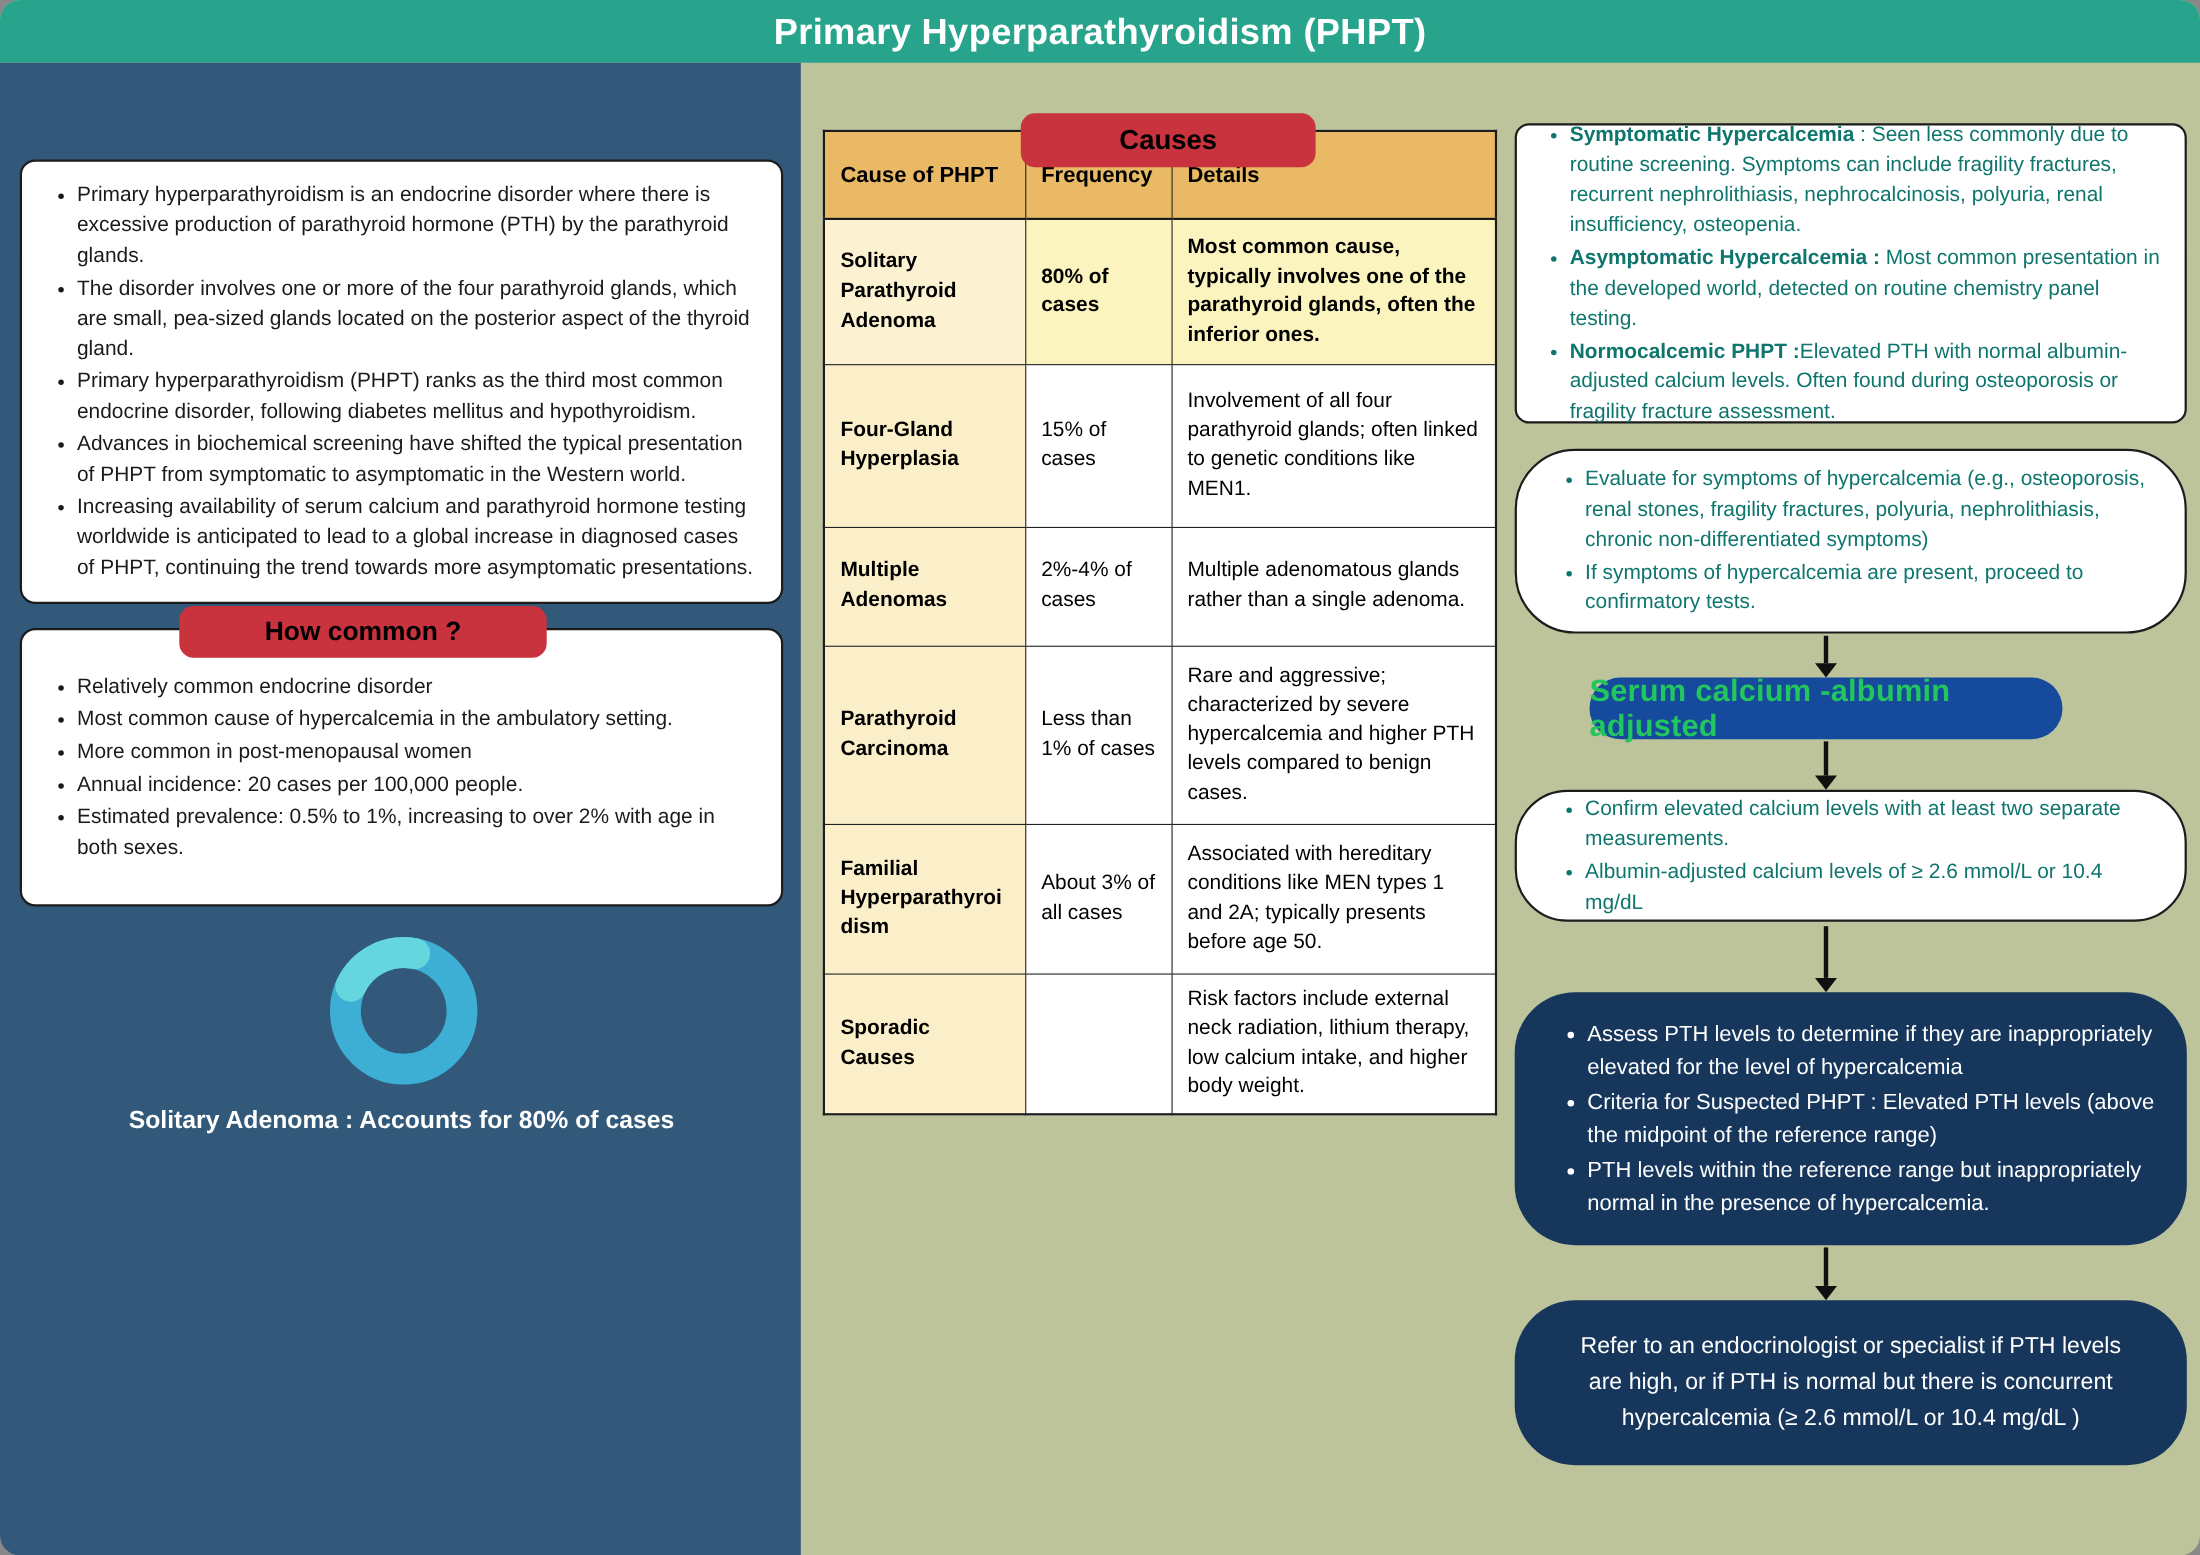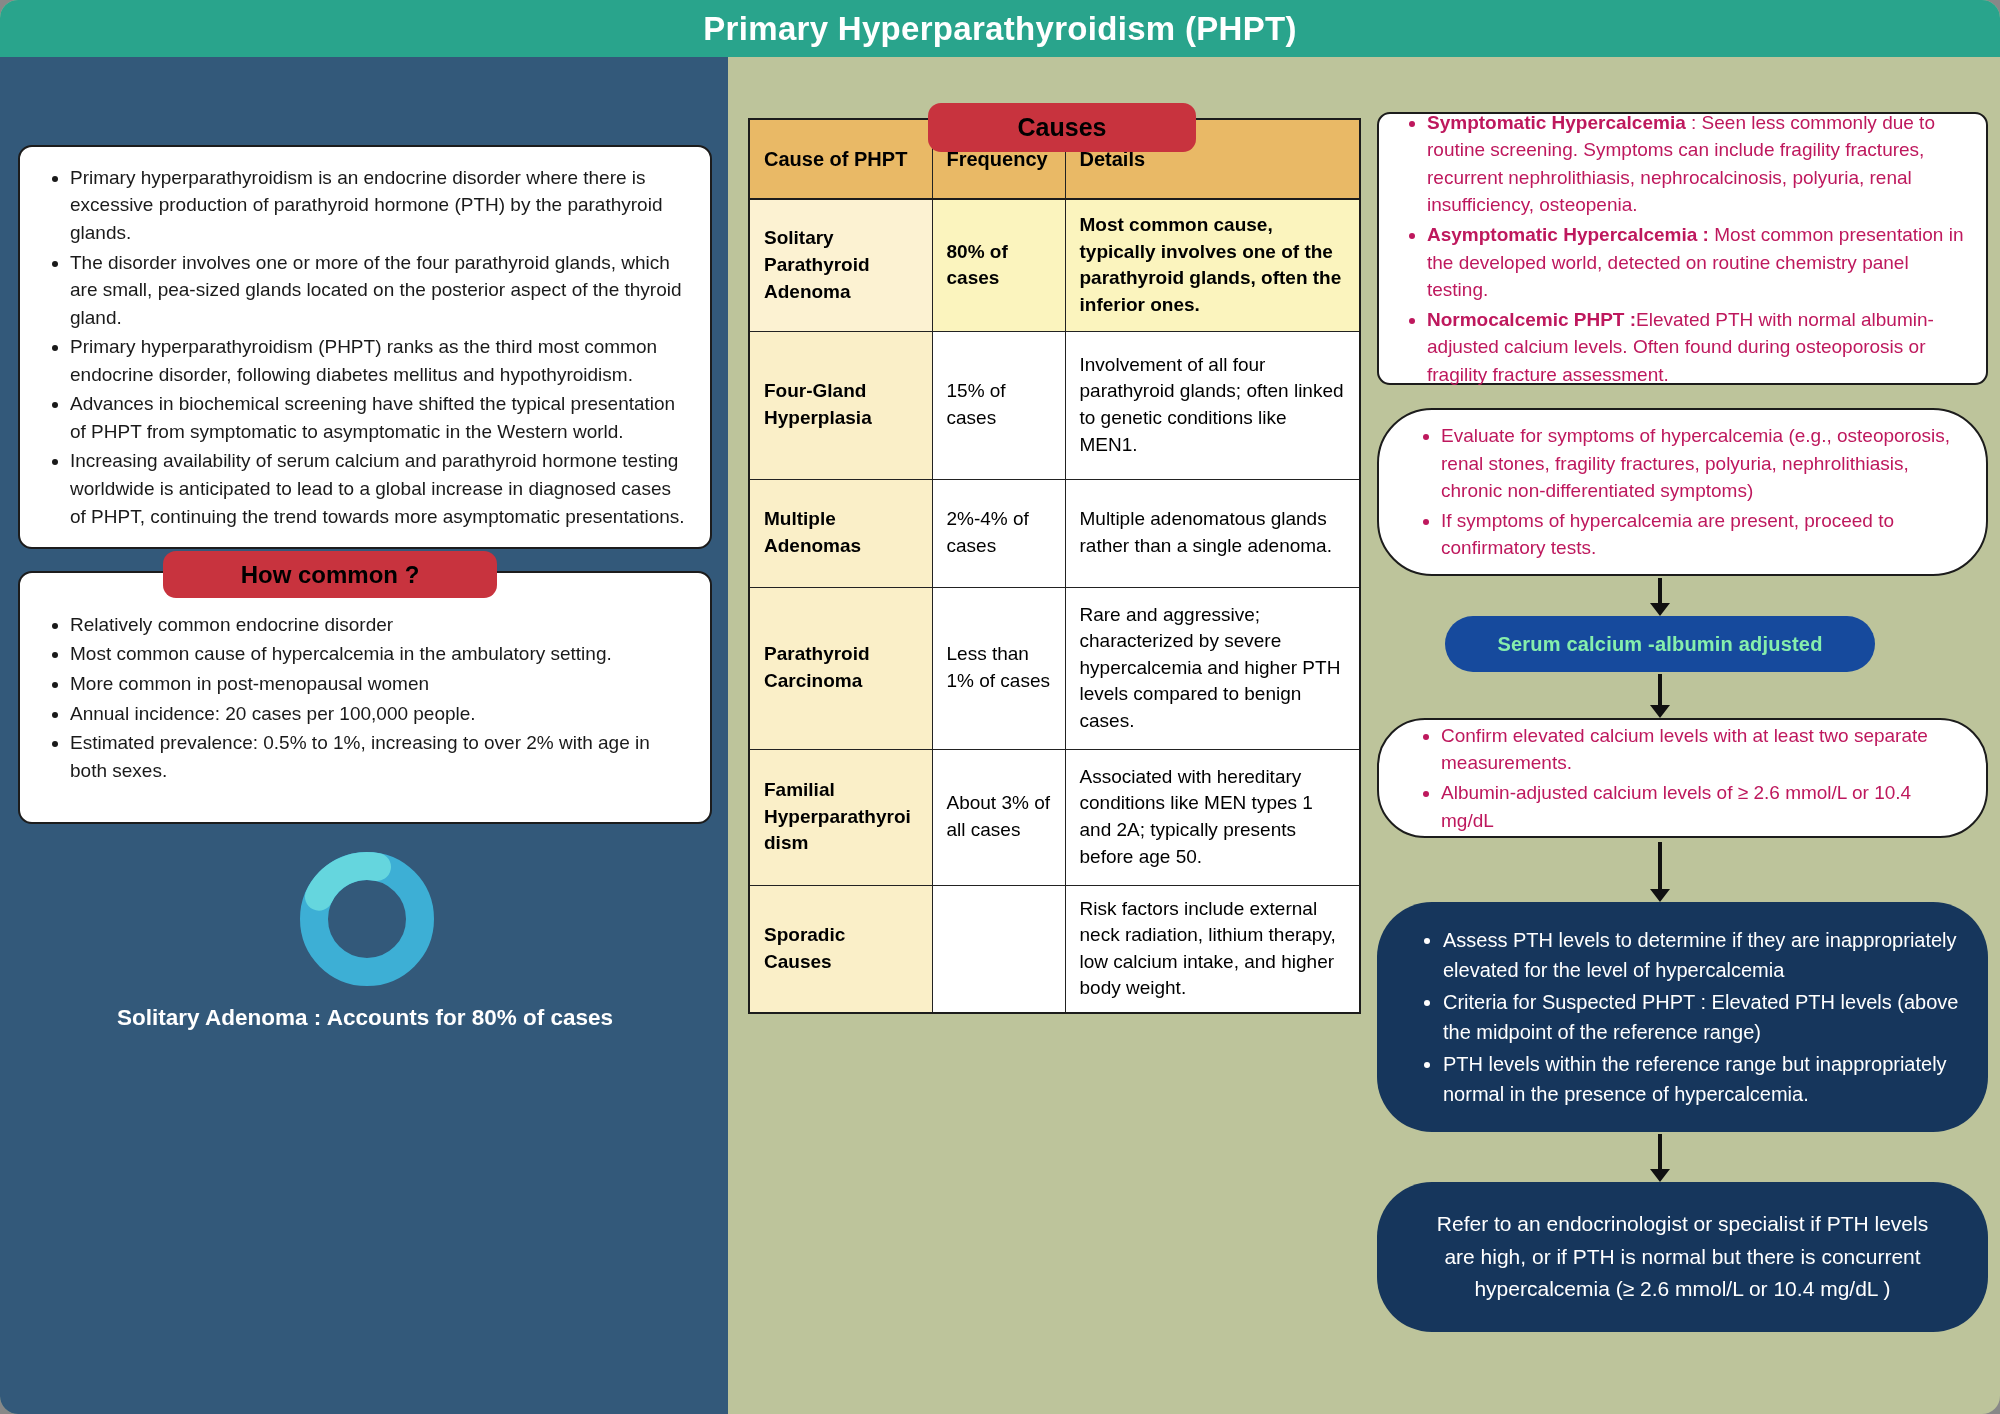--- a/index.html
+++ b/index.html
@@ -55,37 +55,37 @@
     border-bottom:2.5px solid #1c1c1c;
   }
   .col-cause { width:183px; }
   .col-freq { width:133px; }
   .col-det { width:295px; }
   td.cause-cell { background:#FAEFC8; font-weight:bold; }
   tr.row-hl td.cause-cell { background:#FCF2D2; }
   tr.row-hl td { background:#FBF4BE; font-weight:bold; }
 
   
-  .rbox { position:absolute; left:1377px; width:611px; color:#be185d; }
+  .rbox { position:absolute; left:1377px; width:611px; color:#0f766e; }
   .r-white { background:#fff; border:2.5px solid #1c1c1c; display:flex; align-items:center; }
   .wb-top { top:112px; height:273px; border-radius:13px; padding:8px 20px 8px 26px; }
   .eval-box { top:408px; height:168px; border-radius:55px; padding:8px 34px 8px 40px; }
   .confirm-box { top:718px; height:120px; border-radius:48px; padding:8px 30px 8px 40px; }
   .rbox ul { margin-left:22px; }
   .rbox li { font-size:19px; line-height:1.45; padding:1px 0; }
 
   .navy { background:#16365C; color:#fff; border:none; display:flex; align-items:center; }
   .navy-pth { top:902px; height:230px; border-radius:55px; padding:8px 28px 8px 44px; }
   .navy-pth li { color:#fff; font-size:20px; line-height:1.5; }
   .navy-refer { top:1182px; height:150px; border-radius:55px; padding:8px 44px; justify-content:center; }
   .navy-refer p { text-align:center; font-size:21px; line-height:1.55; }
 
   .pill {
     position:absolute; left:1445px; top:616px; width:430px; height:56px;
-    background:#164A9D; border-radius:30px; color:#86efac; font-weight:bold; font-size:20px;
+    background:#164A9D; border-radius:30px; color:#22c55e; font-weight:bold; font-size:28px;
     display:flex; align-items:center; justify-content:center; letter-spacing:.2px;
   }
 
   .flow-arrow { position:absolute; left:1651px; width:18px; display:flex; flex-direction:column; align-items:center; }
   .arrow-a { top:578px; height:38px; }
   .arrow-b { top:674px; height:44px; }
   .arrow-c { top:842px; height:60px; }
   .arrow-d { top:1134px; height:48px; }
   .arrow-line { width:3.5px; flex:1; background:#101010; }
   .arrow-head { width:0; height:0; border-left:10px solid transparent; border-right:10px solid transparent; border-top:13px solid #101010; }

